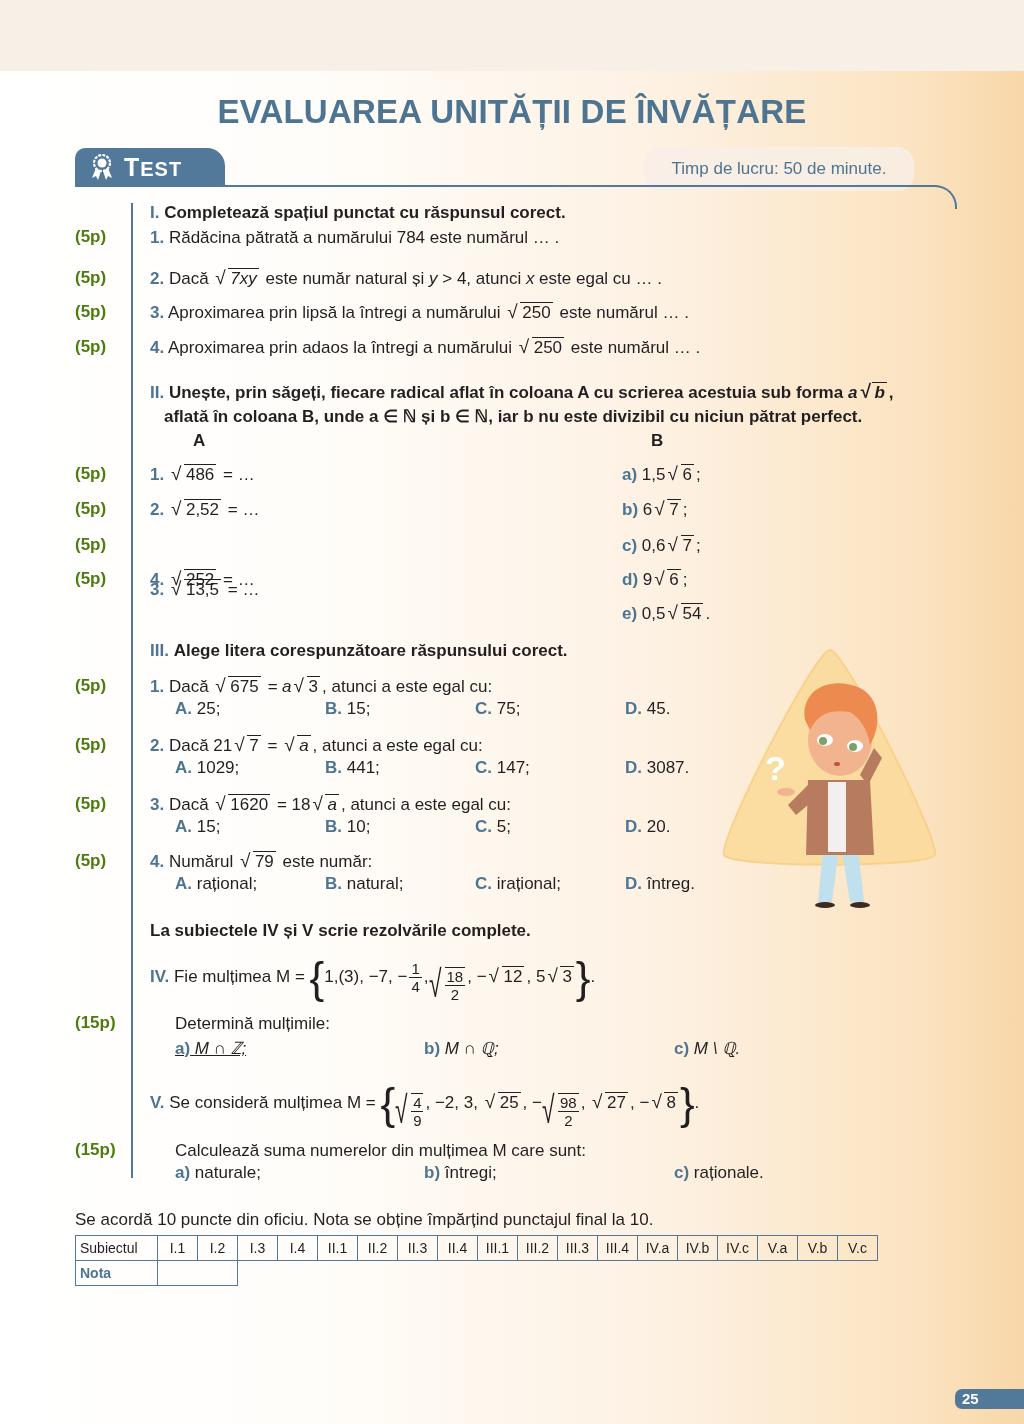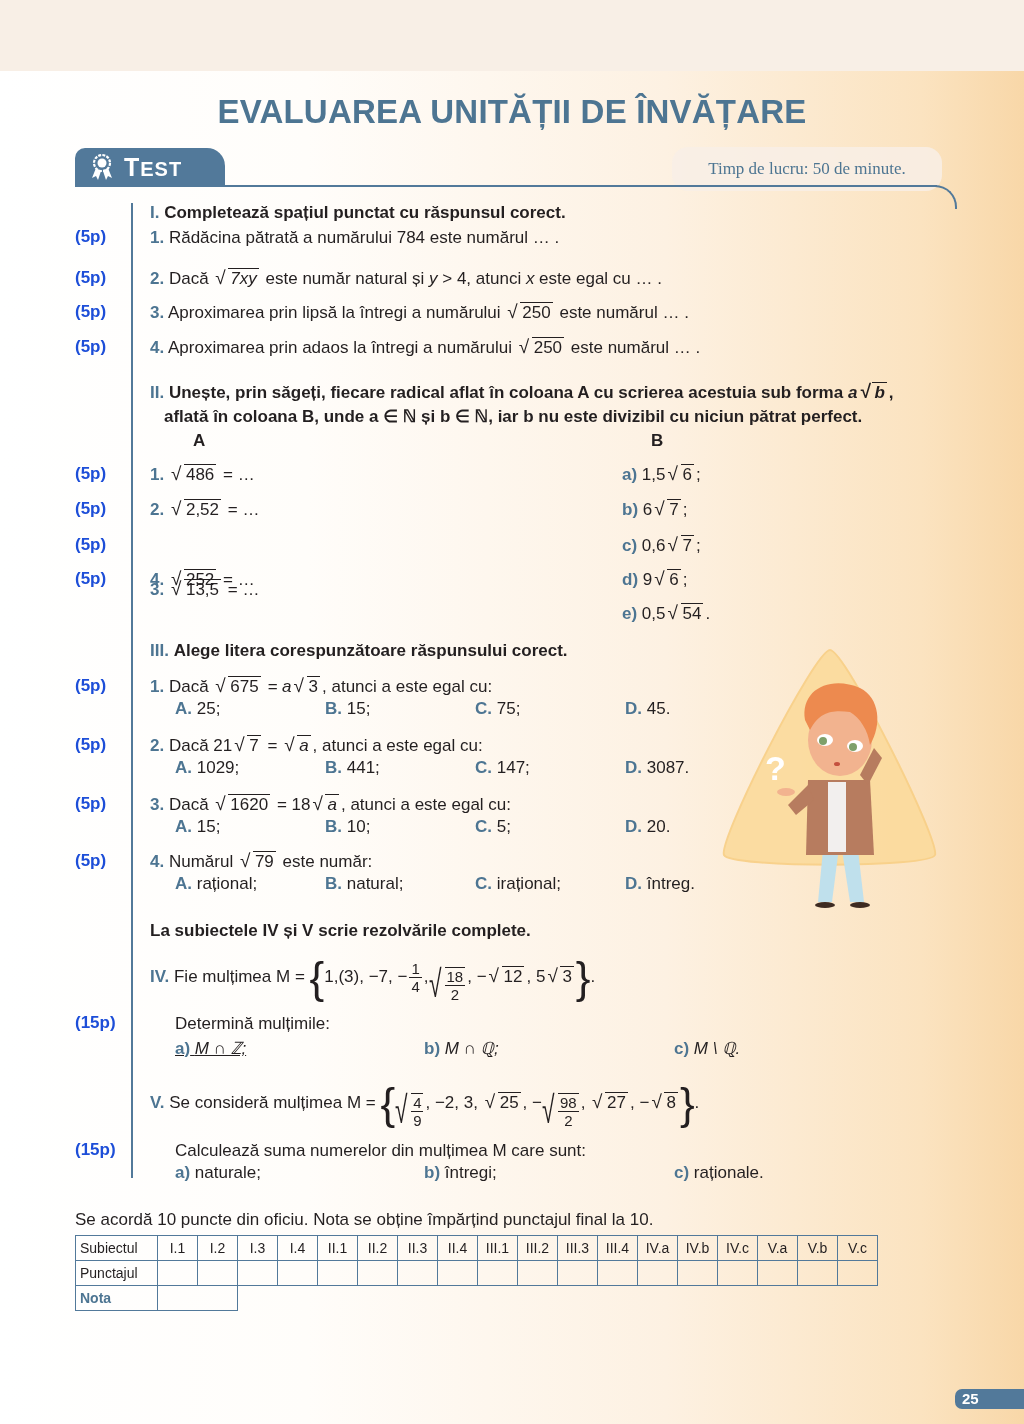--- a/index.html
+++ b/index.html
@@ -27,29 +27,29 @@
   .test-tab .label { font-size: 25px; font-weight: bold; margin-left: 10px; letter-spacing: 1px; }
   .test-tab .label .small { font-size: 20px; }
   .rule-line {
     position: absolute; left: 75px; top: 185px; width: 862px; height: 2px; background: #52799a;
   }
   .rule-curve {
     position: absolute; left: 925px; top: 185px; width: 32px; height: 24px;
     border-top: 2px solid #52799a; border-right: 2px solid #52799a; border-radius: 0 22px 0 0;
   }
   .time-pill {
-    position: absolute; left: 672px; top: 147px; width: 270px; height: 44px;
+    position: absolute; left: 644px; top: 147px; width: 270px; height: 44px;
     background: rgba(248,239,230,0.85); border-radius: 16px;
-    color: #4d7592; font-size: 17px; display: flex; align-items: center; justify-content: center; font-family: Liberation Serif, serif;
+    color: #4d7592; font-size: 17px; display: flex; align-items: center; justify-content: center;
   }
   .vbar {
     position: absolute; left: 131px; top: 203px; width: 2px; height: 975px; background: #52799a;
   }
   .pts {
-    position: absolute; left: 75px; font-size: 17px; font-weight: bold; color: #1d4ed8;
+    position: absolute; left: 75px; font-size: 17px; font-weight: bold; color: #4d7c0f;
   }
   .line {
     position: absolute; left: 150px; font-size: 17px; white-space: nowrap; line-height: 22px;
   }
   .bold { font-weight: bold; }
   .blue { color: #4d7592; font-weight: bold; }
   .it { font-style: italic; }
   .sqrt { display: inline-block; position: relative; padding-left: 13px; margin: 0 2px; }
   .sqrt::before {
     content: "√"; position: absolute; left: 0; top: -1px; font-size: 19px;
@@ -284,41 +284,20 @@
     <td>III.2</td>
     <td>III.3</td>
     <td>III.4</td>
     <td>IV.a</td>
     <td>IV.b</td>
     <td>IV.c</td>
     <td>V.a</td>
     <td>V.b</td>
     <td>V.c</td>
   </tr>
-  <tr>
-    <td class="head">Punctajul</td>
-    <td></td>
-        <td></td>
-        <td></td>
-        <td></td>
-        <td></td>
-        <td></td>
-        <td></td>
-        <td></td>
-        <td></td>
-        <td></td>
-        <td></td>
-        <td></td>
-        <td></td>
-        <td></td>
-        <td></td>
-        <td></td>
-        <td></td>
-        <td></td>
-  </tr>
   <tr class="nota">
     <td class="head blue">Nota</td>
     <td colspan="2"></td>
   </tr>
 </tbody>
   </table>
 
 <div class="page-num">25</div>
 
 </body></html>

